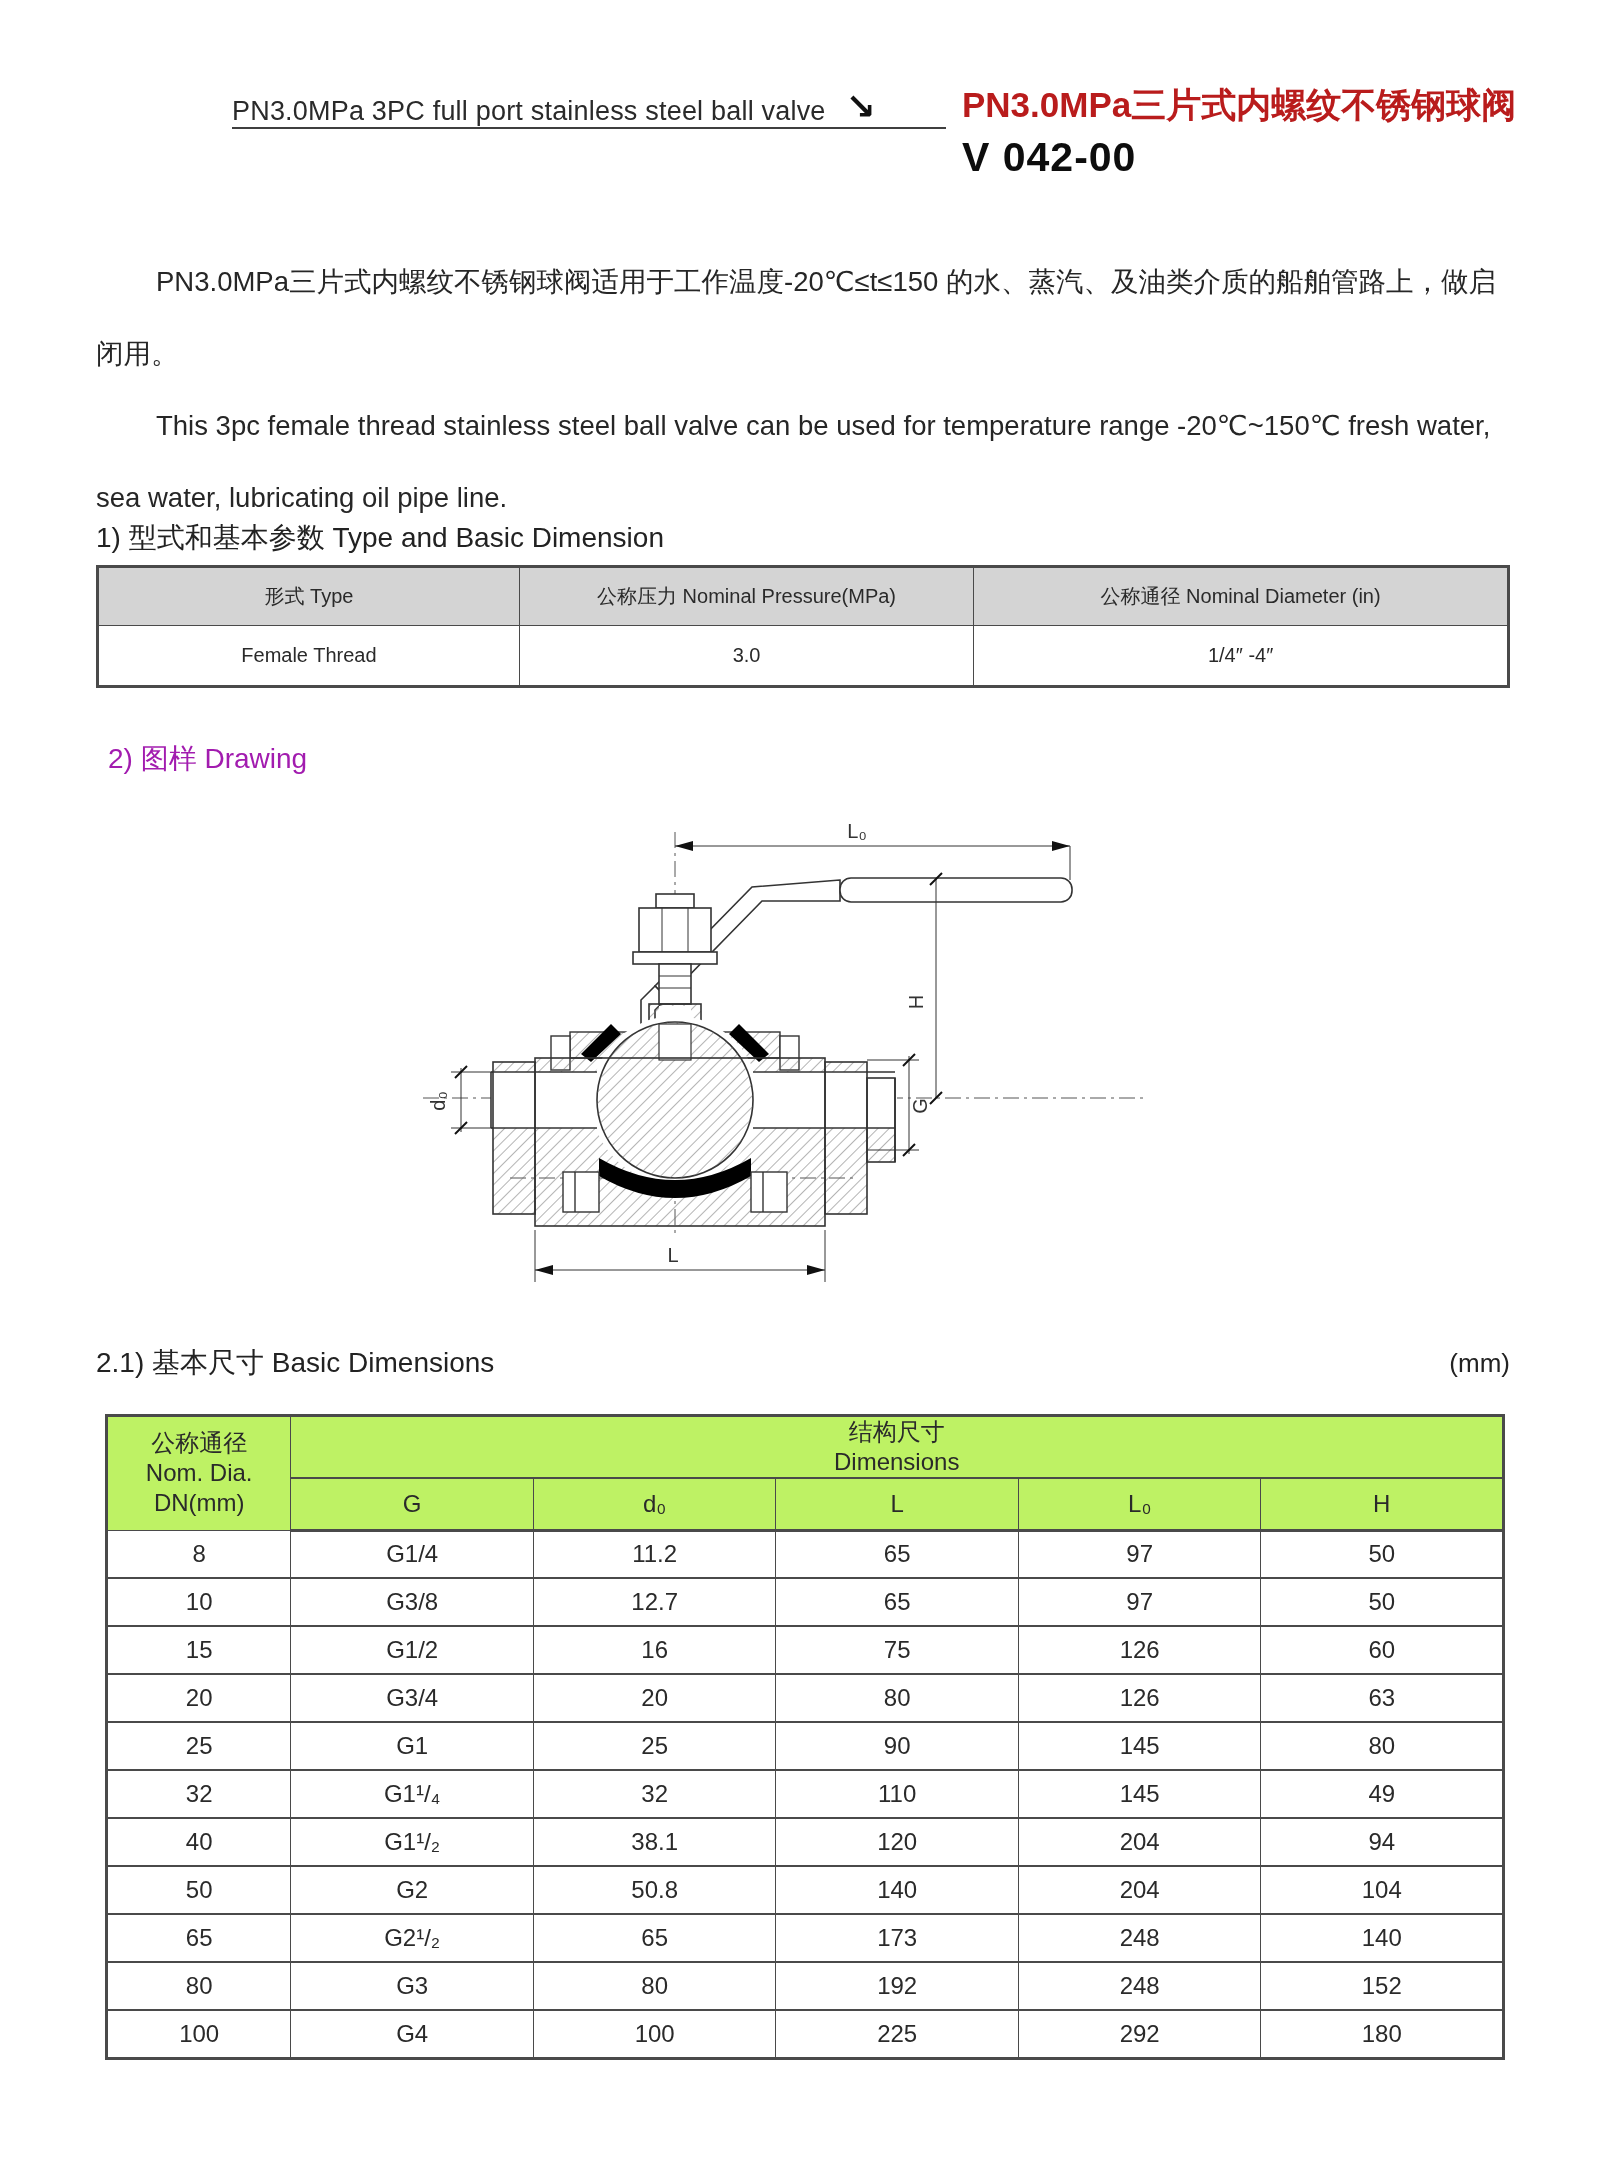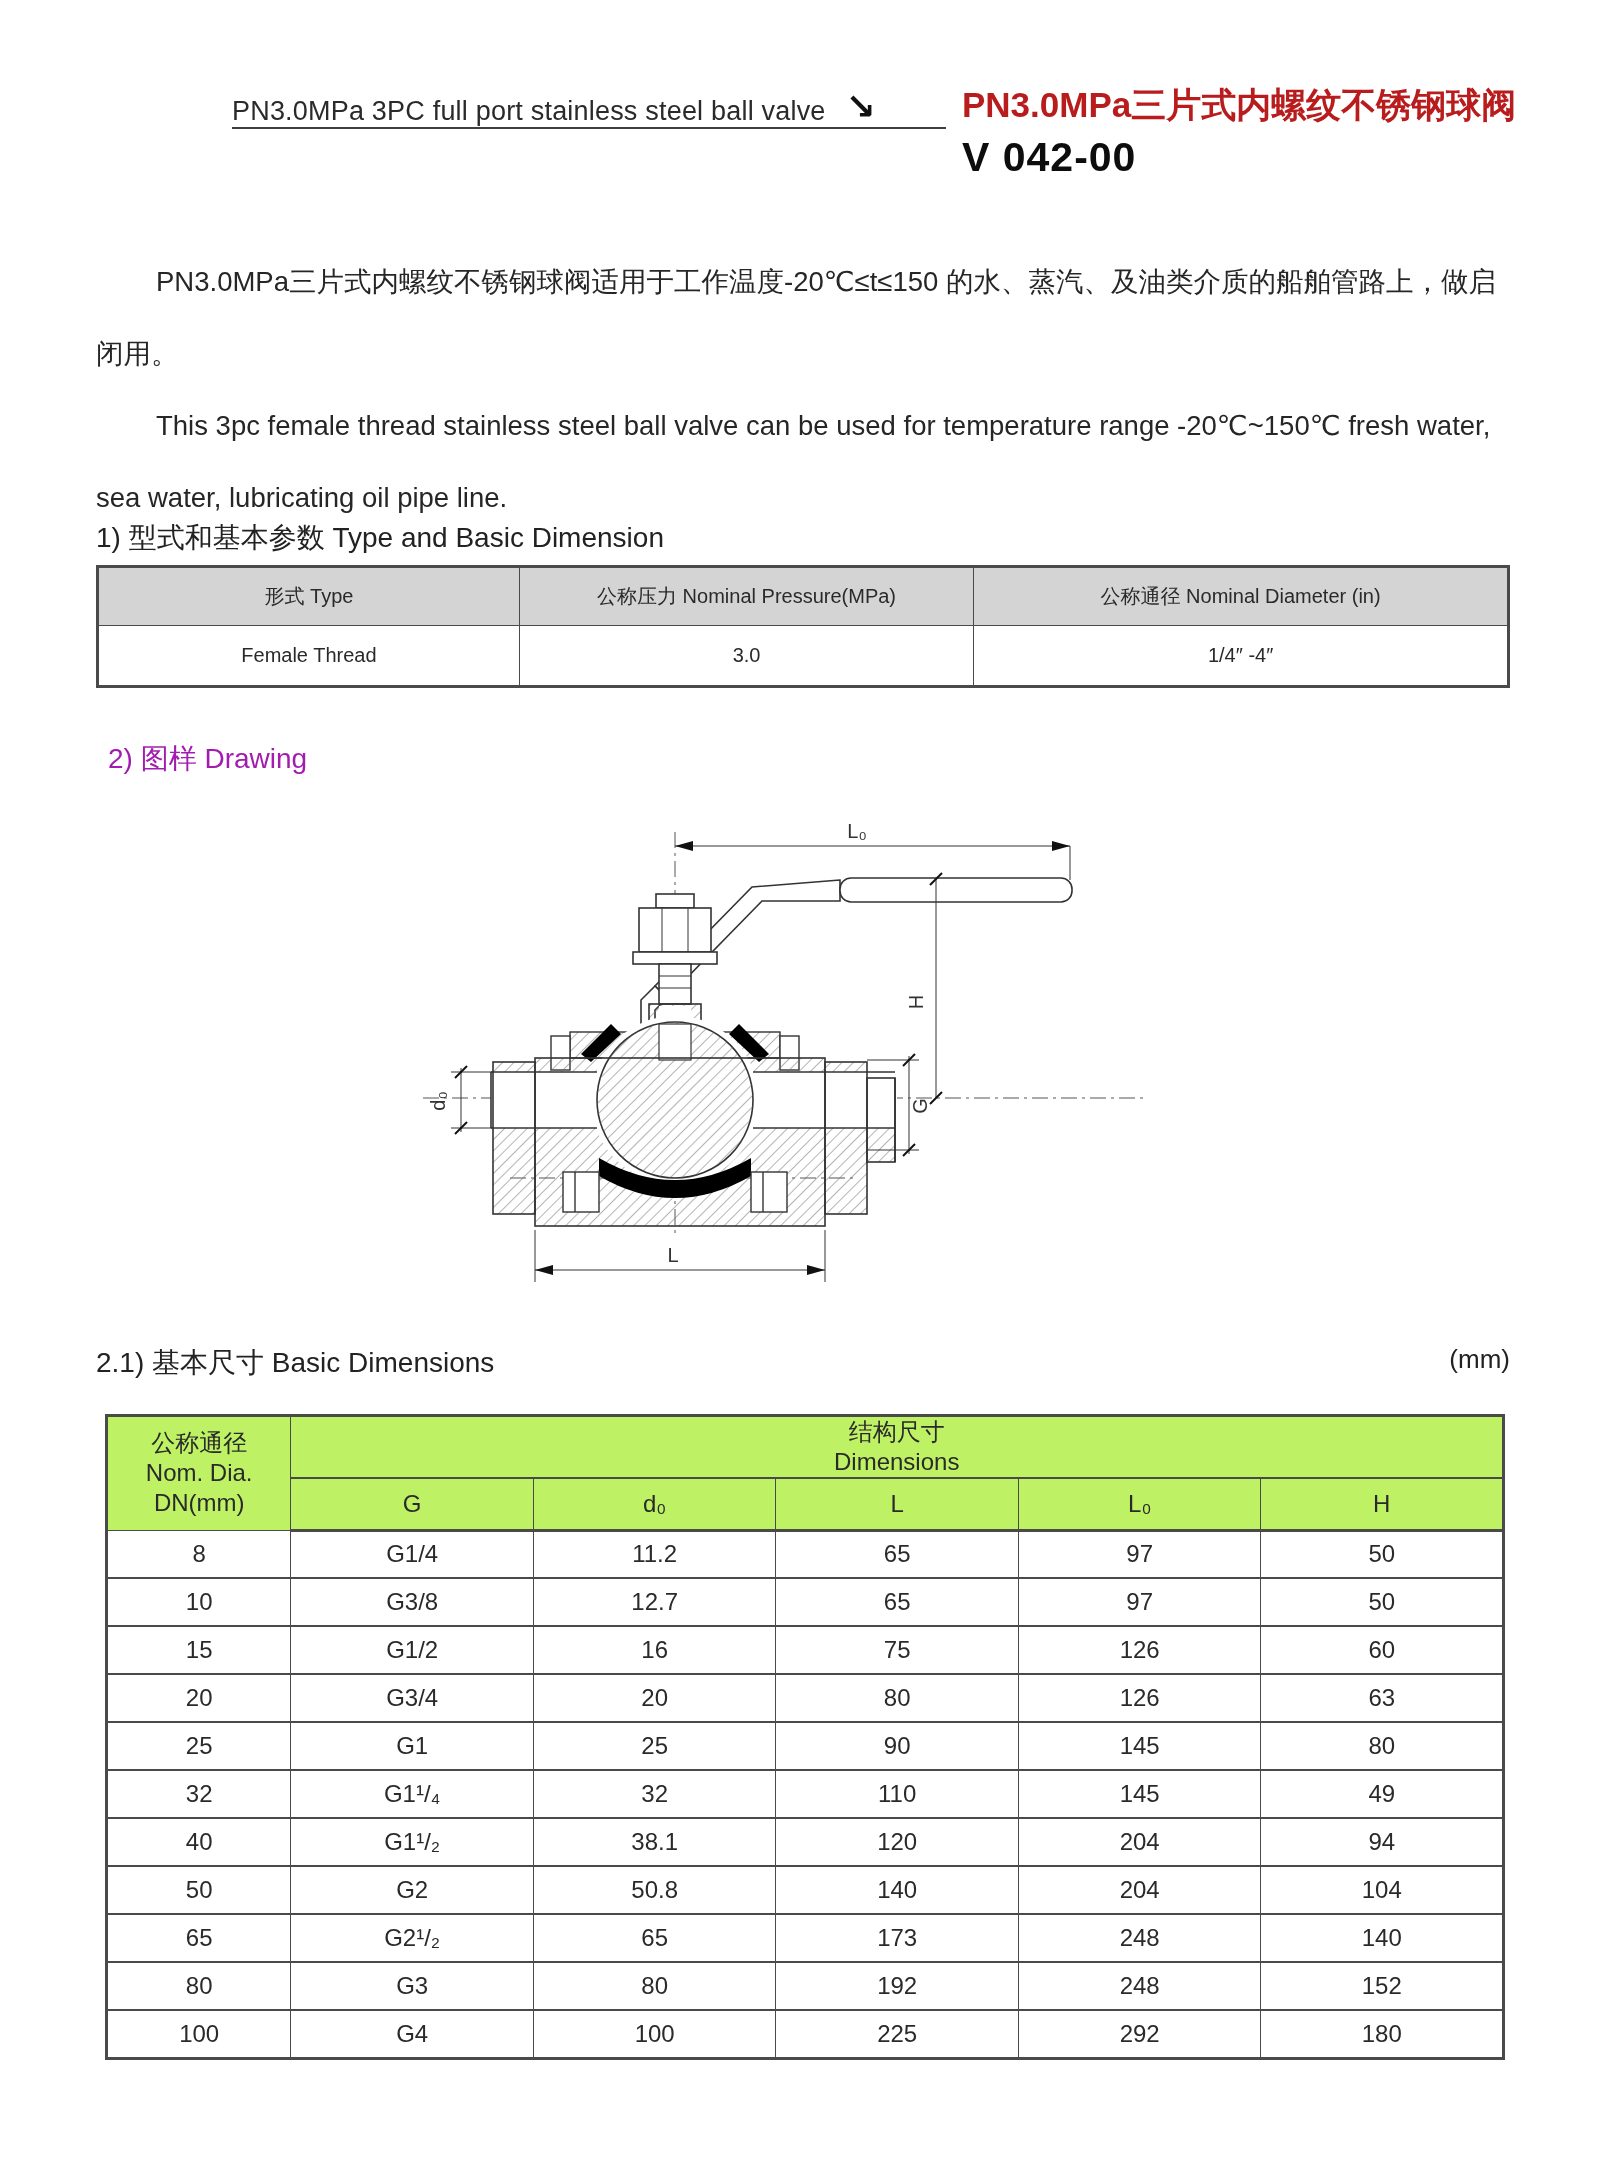--- a/index.html
+++ b/index.html
@@ -22,21 +22,21 @@
   .title-right .model { font-size:41px; font-weight:700; color:#0d0d0d; margin-top:5px; letter-spacing:1px; }
 
   
   .intro { position:absolute; left:96px; top:246px; width:1414px; font-size:27.5px; color:#262626; }
   .intro p { text-indent:60px; line-height:72px; }
 
   
   .h-main { position:absolute; left:96px; top:470px; font-size:28.5px; color:#222; }
   .h-sub1 { position:absolute; left:96px; top:519px; font-size:28px; color:#222; }
   .h-sub2 { position:absolute; left:108px; top:740px; font-size:28px; color:#a21caf; }
-  .h-row3 { position:absolute; left:96px; top:1344px; width:1414px; display:flex; justify-content:space-between; align-items:flex-start; }
+  .h-row3 { position:absolute; left:96px; top:1344px; width:1414px; display:flex; justify-content:space-between; align-items:center; }
   .h-sub3 { font-size:28px; color:#222; }
   .unit-note { font-size:26px; color:#222; }
 
   
   .t1-wrap { position:absolute; left:96px; top:565px; width:1414px; }
   table { border-collapse:collapse; width:100%; table-layout:fixed; }
   .t1 { border:3px solid #4a4a4a; }
   .t1 th, .t1 td { border:1px solid #4a4a4a; text-align:center; font-weight:400; font-size:20px; color:#2a2a2a; }
   .t1 th { background:#d4d4d4; height:59px; }
   .t1 td { background:#fff; height:61px; }

